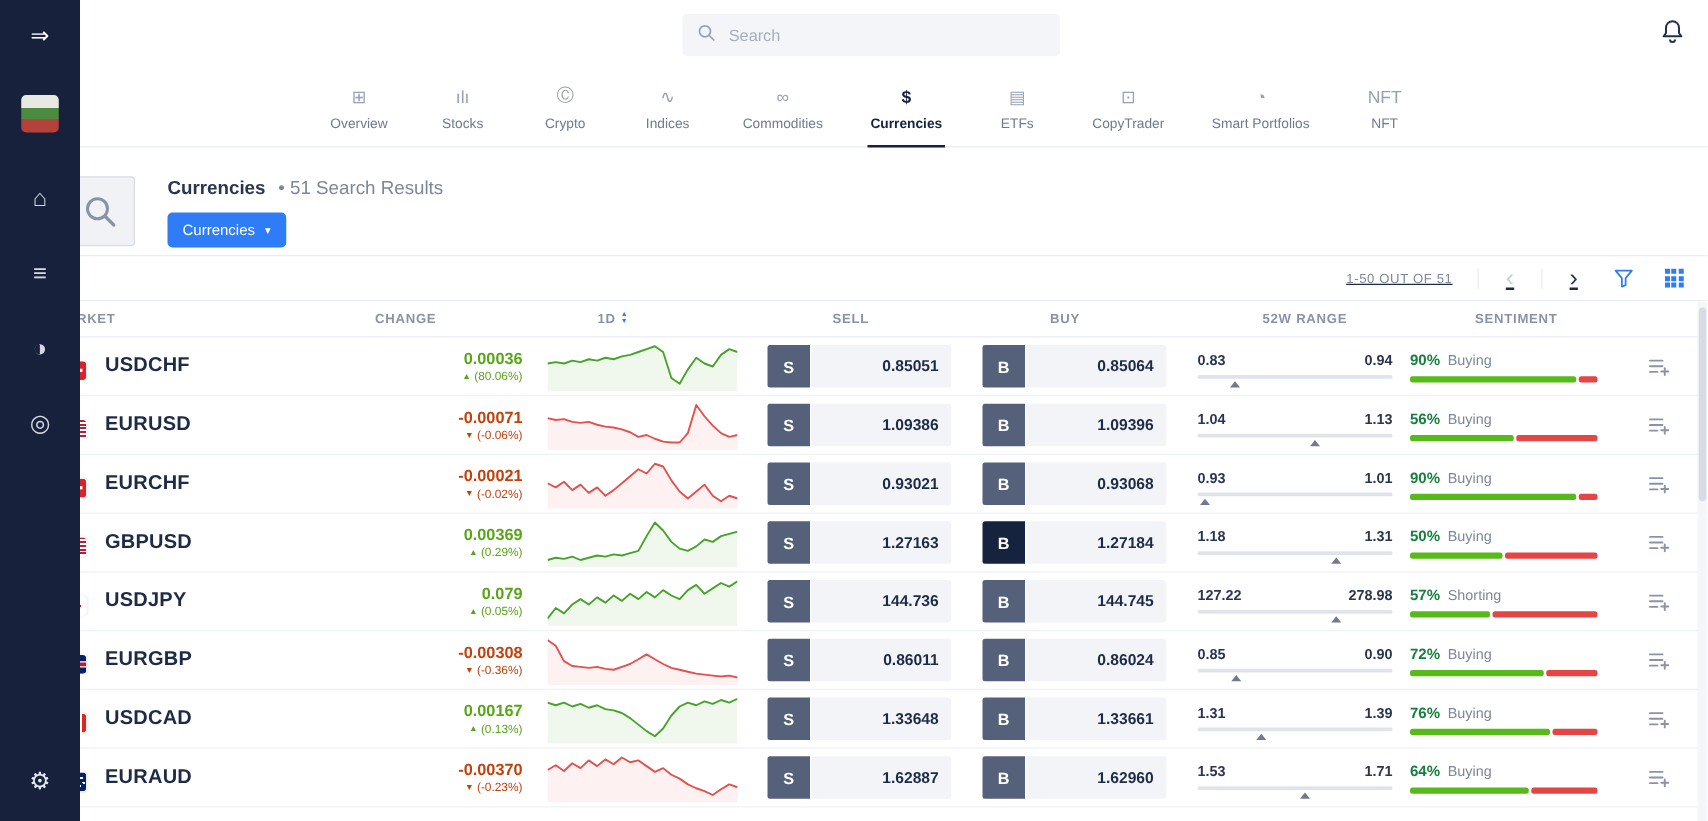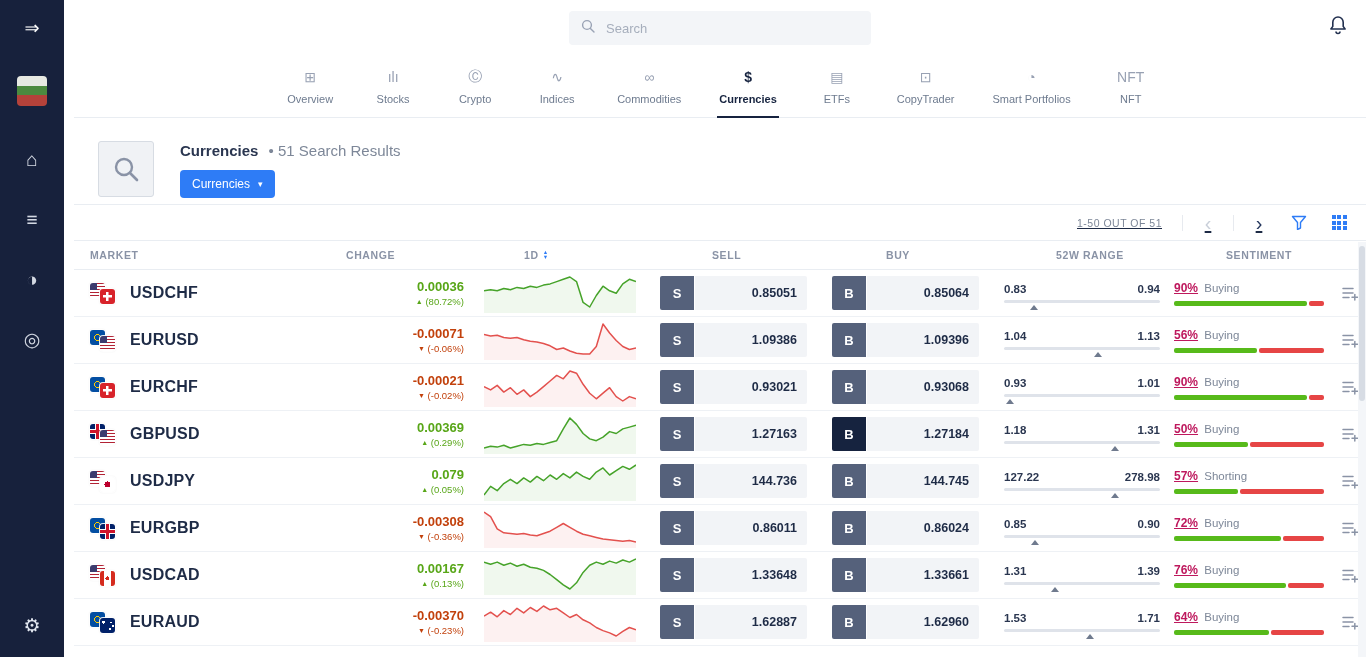--- a/index.html
+++ b/index.html
@@ -19,21 +19,21 @@
   .sb-expand { color:#ffffff; font-size:18px; cursor:pointer; height:24px; line-height:24px; }
   .avatar {
     width:30px; height:30px; border-radius:4px; margin-top:36px; cursor:pointer;
     background:linear-gradient(180deg,#e7e9e2 0 34%,#4c8a3f 34% 64%,#b5423a 64% 100%);
   }
   .sb-items { display:flex; flex-direction:column; gap:40px; align-items:center; margin-top:44px; }
   .sb-item { color:#e3e8f1; font-size:19px; line-height:20px; cursor:pointer; opacity:.92; }
   .sb-settings { margin-top:auto; color:#e3e8f1; font-size:19px; cursor:pointer; }
 
   
-  .main { margin-left:74px; height:100%; position:relative; background:#fff; }
+  .main { margin-left:28px; height:100%; position:relative; background:#fff; }
 
   .topbar { height:56px; display:flex; align-items:center; justify-content:center; position:relative; }
   .search-box {
     width:302px; height:34px; background:#f3f5f8; border-radius:4px;
     display:flex; align-items:center; gap:9px; padding:0 12px;
   }
   .search-box input {
     border:none; background:transparent; outline:none; width:100%;
     font-size:13px; color:#3a4660; font-family:"Liberation Sans", sans-serif;
   }
@@ -139,21 +139,21 @@
   .trow .c-range { padding-right:14px; }
   .range-labels { display:flex; justify-content:space-between; font-size:11.5px; font-weight:700; color:#2a3650; }
   .range-track { position:relative; height:3px; background:#dfe3ea; margin-top:5px; border-radius:2px; }
   .range-marker {
     position:absolute; top:5px; width:0; height:0;
     border-left:4px solid rgba(0,0,0,0); border-right:4px solid rgba(0,0,0,0);
     border-bottom:5px solid #6f7a8e;
   }
 
   .sent-top { font-size:12px; }
-  .sent-pct { font-weight:700; color:#be185d;text-decoration:underline; }
+  .sent-pct { font-weight:700; color:#15803d; }
   .sent-label { color:#7d8798; font-size:11.5px; margin-left:3px; }
   .sent-bar { display:flex; gap:2px; margin-top:6px; width:150px; height:5px; }
   .sent-bar .sg { background:#57ba1a; border-radius:2px; height:5px; }
   .sent-bar .sr { background:#e64545; border-radius:2px; height:5px; }
 
   .trow .c-watch { display:flex; justify-content:center; }
   .watch { cursor:pointer; display:flex; align-items:center; }
 
   .vscroll { position:absolute; right:0; top:242px; bottom:0; width:8px; background:#f4f6f9; }
   .vthumb { position:absolute; top:4px; right:1px; width:6px; height:155px; border-radius:3px; background:#d7dce4; }
@@ -321,21 +321,21 @@
       <div class="trow gridcols">
     <div class="cell c-market">
       <span class="flags">
             <span class="flag f1 flag-us"></span>
             <span class="flag f2 flag-ch"></span>
           </span>
       <span class="symbol">USDCHF</span>
     </div>
     <div class="cell c-change">
       <div class="chg-val up">0.00036</div>
-      <div class="chg-sub up"><span class="chg-arrow">▲</span> <span class="chg-pct">(80.72%)</span></div>
+      <div class="chg-sub up"><span class="chg-arrow">▲</span> <span class="chg-pct">(80.06%)</span></div>
     </div>
     <div class="cell c-spark">
           <svg width="152" height="40" viewBox="0 0 152 40">
             <polygon points="0.0,17.8 6.6,16.7 13.2,17.8 19.8,15.5 26.4,16.7 33.0,14.4 39.7,15.5 46.3,13.2 52.9,14.4 59.5,12.1 66.1,10.9 72.7,8.6 79.3,6.3 85.9,4.0 92.5,8.6 99.1,29.4 105.7,34.0 112.3,22.5 119.0,13.2 125.6,17.8 132.2,20.2 138.8,10.9 145.4,6.3 152.0,8.6 152,40 0,40" fill="#46a32a" opacity="0.08"></polygon>
             <polyline points="0.0,17.8 6.6,16.7 13.2,17.8 19.8,15.5 26.4,16.7 33.0,14.4 39.7,15.5 46.3,13.2 52.9,14.4 59.5,12.1 66.1,10.9 72.7,8.6 79.3,6.3 85.9,4.0 92.5,8.6 99.1,29.4 105.7,34.0 112.3,22.5 119.0,13.2 125.6,17.8 132.2,20.2 138.8,10.9 145.4,6.3 152.0,8.6" fill="none" stroke="#46a32a" stroke-width="1.5" stroke-linejoin="round"></polyline>
           </svg>
         </div>
     <div class="cell c-sell">
       <button class="sbtn sell">S</button>
       <span class="price">0.85051</span>

